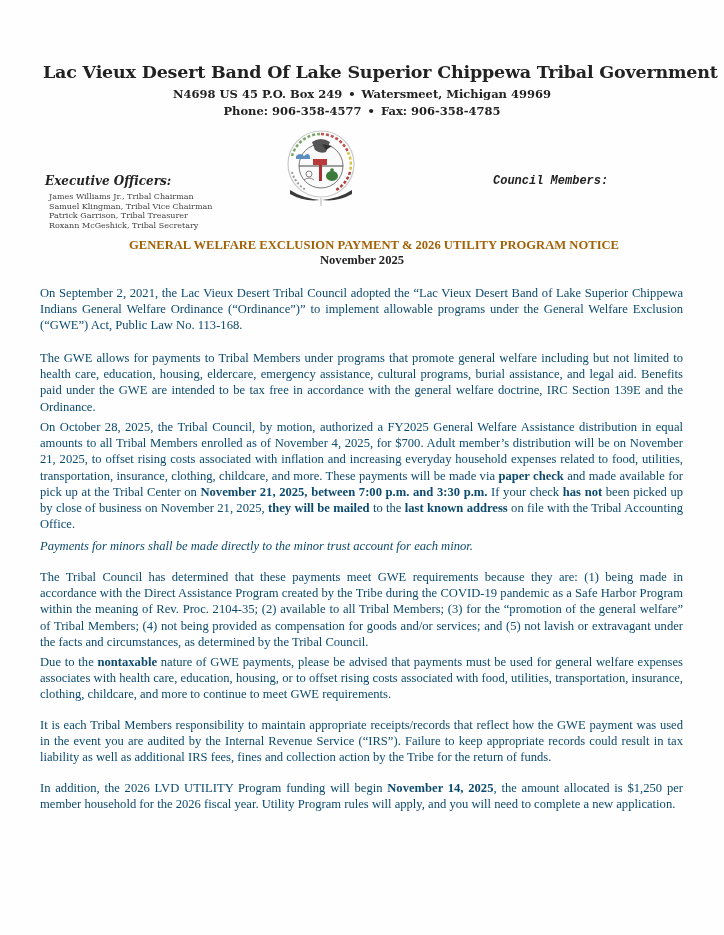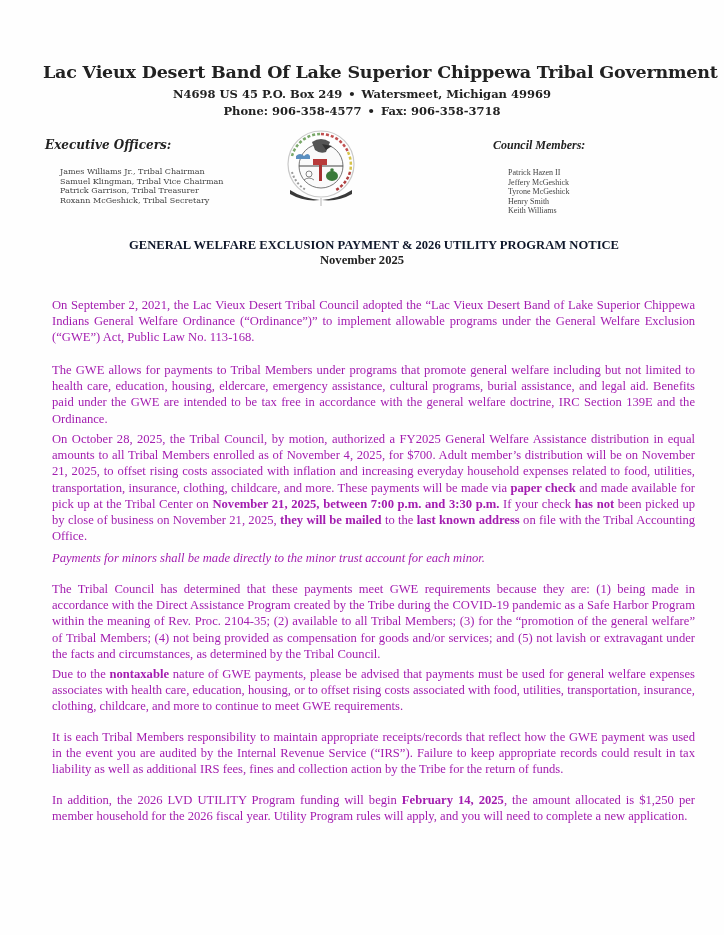--- a/index.html
+++ b/index.html
@@ -15,41 +15,41 @@
   .org-address, .org-phone {
     position: absolute; left: 0; width: 724px; text-align: center;
     font-family: "DejaVu Serif", serif; font-size: 11.5px; font-weight: bold; color: #222;
     white-space: nowrap;
   }
   .org-address { top: 87px; padding-left: 0px; }
   .org-phone { top: 104px; }
   .org-address .bullet, .org-phone .bullet { margin: 0 6px; }
 
   .officers { position: absolute; left: 45px; top: 138px; font-family: "DejaVu Serif", serif; color: #333; }
-  .council { position: absolute; left: 493px; top: 138px; font-family: Liberation Serif, serif; color: #333; }
-  .group-heading { font-size: 12px; font-style: italic; font-weight: bold; color: #222; margin-bottom: 1px; }
-  .group-list { list-style: none; margin: 15px; padding: 0; font-size: 8px; line-height: 9.5px; color: #444; }
+  .council { position: absolute; left: 493px; top: 138px; font-family: Liberation Mono, monospace; color: #333; }
+  .group-heading { font-size: 12px; font-style: italic; font-weight: bold; color: #222; margin-bottom: 1px; margin-top: 36px; }
+  .group-list { list-style: none; margin: 4px; padding: 0; font-size: 8px; line-height: 9.5px; color: #444; }
 
   .seal { position: absolute; left: 282px; top: 126px; width: 78px; height: 82px; }
 
   .notice-title {
     position: absolute; left: 0; top: 238px; width: 724px; text-align: center;
-    font-family: "Liberation Serif", serif; font-weight: bold; font-size: 12.6px; color: #0f172a; white-space: nowrap;
+    font-family: "Liberation Serif", serif; font-weight: bold; font-size: 12.6px; color: #a16207; white-space: nowrap;
     padding-left: 24px; box-sizing: border-box;
   }
   .notice-date {
     position: absolute; left: 0; top: 253px; width: 724px; text-align: center;
     font-family: "Liberation Serif", serif; font-weight: bold; font-size: 12.6px; color: #222;
     padding-left: 0; box-sizing: border-box;
   }
 
   .body-text {
     position: absolute; left: 40px; width: 643px;
-    font-family: "Liberation Serif", serif; font-size: 12.6px; line-height: 16.2px; color: #a21caf;
-    text-align: justify; margin: 12px;
+    font-family: "Liberation Serif", serif; font-size: 12.6px; line-height: 16.2px; color: #0c4a6e;
+    text-align: justify; margin: 0;
   }
   .body-text b { font-weight: bold; }
   .p1 { top: 285px; }
   .p2 { top: 350px; }
   .p3 { top: 419px; }
   .p4 { top: 538px; }
   .p5 { top: 569px; }
   .p6 { top: 654px; }
   .p7 { top: 717px; font-family: Liberation Serif, serif; }
   .p8 { top: 780px; }
@@ -61,21 +61,21 @@
 
 <div class="page">
 
   <div class="org-title">Lac Vieux Desert Band Of Lake Superior Chippewa Tribal Government</div>
 
   <div class="org-address">
     <span>N4698 US 45  P.O. Box 249</span><span class="bullet">•</span><span>Watersmeet, Michigan  49969</span>
   </div>
 
   <div class="org-phone">
-    <span>Phone: 906-358-4577</span><span class="bullet">•</span><span>Fax: 906-358-3718</span>
+    <span>Phone: 906-358-4577</span><span class="bullet">•</span><span>Fax: 906-358-4785</span>
   </div>
 
   <div class="officers">
     <div class="group-heading">Executive Officers:</div>
     <ul class="group-list">
       <li>James Williams Jr., Tribal Chairman</li>
       <li>Samuel Klingman, Tribal Vice Chairman</li>
       <li>Patrick Garrison, Tribal Treasurer</li>
       <li>Roxann McGeshick, Tribal Secretary</li>
     </ul>
@@ -107,42 +107,35 @@
     <circle cx="27" cy="48" r="3" fill="none" stroke="#666" stroke-width="0.8"></circle>
     <path d="M22 54 Q27 50 32 54" fill="none" stroke="#666" stroke-width="0.8"></path>
 
     <path d="M8 64 Q20 72 38 74 Q22 76 8 68 Z" fill="#3a3a3a"></path>
     <path d="M70 64 Q58 72 40 74 Q56 76 70 68 Z" fill="#3a3a3a"></path>
     <line x1="39" y1="72" x2="39" y2="80" stroke="#888" stroke-width="0.6"></line>
   </svg>
 
   <div class="council">
     <div class="group-heading">Council Members:</div>
-    <ul class="group-list">
-      <li>Patrick Hazen II</li>
-      <li>Jeffery McGeshick</li>
-      <li>Tyrone McGeshick</li>
-      <li>Henry Smith</li>
-      <li>Keith Williams</li>
-    </ul>
   </div>
 
   <div class="notice-title">GENERAL WELFARE EXCLUSION PAYMENT &amp; 2026 UTILITY PROGRAM NOTICE</div>
   <div class="notice-date">November 2025</div>
 
   <p class="body-text p1">On September 2, 2021, the Lac Vieux Desert Tribal Council adopted the “Lac Vieux Desert Band of Lake Superior Chippewa Indians General Welfare Ordinance (“Ordinance”)” to implement allowable programs under the General Welfare Exclusion (“GWE”) Act, Public Law No. 113-168.</p>
 
   <p class="body-text p2">The GWE allows for payments to Tribal Members under programs that promote general welfare including but not limited to health care, education, housing, eldercare, emergency assistance, cultural programs, burial assistance, and legal aid. Benefits paid under the GWE are intended to be tax free in accordance with the general welfare doctrine, IRC Section 139E and the Ordinance.</p>
 
   <p class="body-text p3"><span>On October 28, 2025, the Tribal Council, by motion, authorized a FY2025 General Welfare Assistance distribution in equal amounts to all Tribal Members enrolled as of November 4, 2025, for $700. Adult member’s distribution will be on November 21, 2025, to offset rising costs associated with inflation and increasing everyday household expenses related to food, utilities, transportation, insurance, clothing, childcare, and more.  These payments will be made via </span><b>paper check</b><span> and made available for pick up at the Tribal Center on </span><b>November 21, 2025, between 7:00 p.m. and 3:30 p.m.</b><span>  If your check </span><b>has not</b><span> been picked up by close of business on November 21, 2025, </span><b>they will be mailed</b><span> to the </span><b>last known address</b><span> on file with the Tribal Accounting Office.</span></p>
 
   <p class="body-text p4 nojust">Payments for minors shall be made directly to the minor trust account for each minor.</p>
 
   <p class="body-text p5">The Tribal Council has determined that these payments meet GWE requirements because they are: (1) being made in accordance with the Direct Assistance Program created by the Tribe during the COVID-19 pandemic as a Safe Harbor Program within the meaning of Rev. Proc. 2104-35; (2) available to all Tribal Members; (3)  for the “promotion of the general welfare” of Tribal Members; (4) not being provided as compensation for goods and/or services; and (5) not lavish or extravagant under the facts and circumstances, as determined by the Tribal Council.</p>
 
   <p class="body-text p6"><span>Due to the </span><b>nontaxable</b><span> nature of GWE payments, please be advised that payments must be used for general welfare expenses associates with health care, education, housing, or to offset rising costs associated with food, utilities, transportation, insurance, clothing, childcare, and more to continue to meet GWE requirements.</span></p>
 
   <p class="body-text p7">It is each Tribal Members responsibility to maintain appropriate receipts/records that reflect how the GWE payment was used in the event you are audited by the Internal Revenue Service (“IRS”).  Failure to keep appropriate records could result in tax liability as well as additional IRS fees, fines and collection action by the Tribe for the return of funds.</p>
 
-  <p class="body-text p8"><span>In addition, the 2026 LVD UTILITY Program funding will begin </span><b>February 14, 2025</b><span>, the amount allocated is $1,250 per member household for the 2026 fiscal year.  Utility Program rules will apply, and you will need to complete a new application.</span></p>
+  <p class="body-text p8"><span>In addition, the 2026 LVD UTILITY Program funding will begin </span><b>November 14, 2025</b><span>, the amount allocated is $1,250 per member household for the 2026 fiscal year.  Utility Program rules will apply, and you will need to complete a new application.</span></p>
 
 
 </div>
 
 </body></html>

